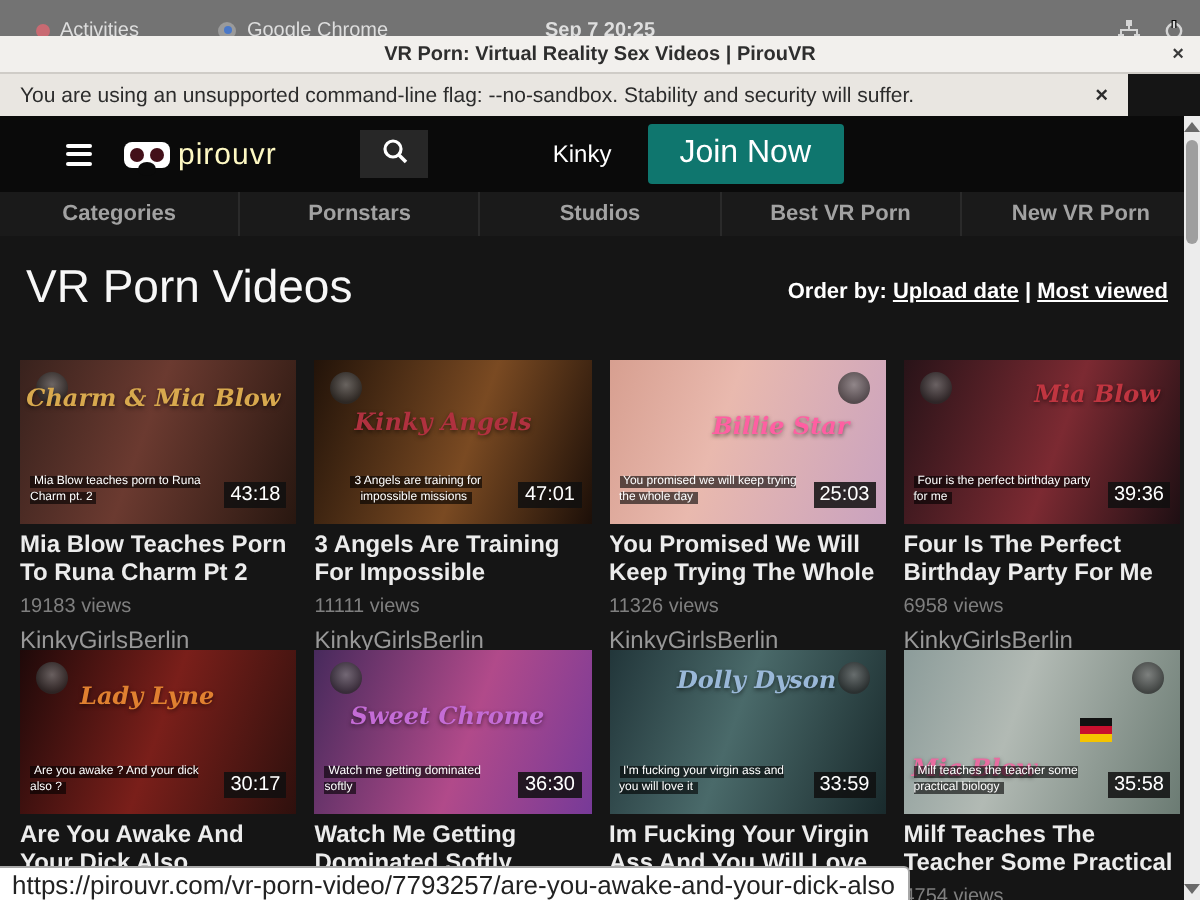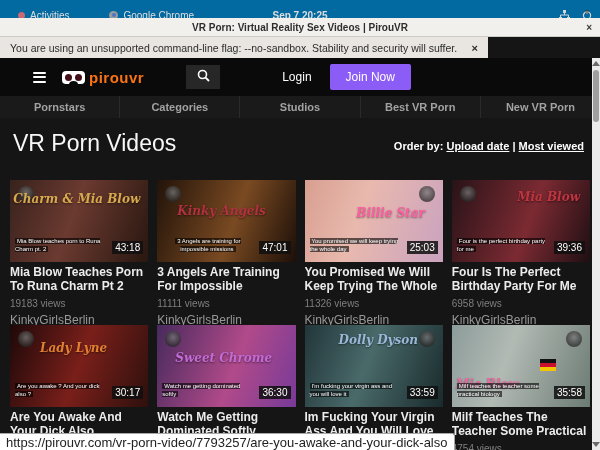--- a/index.html
+++ b/index.html
@@ -2,59 +2,59 @@
 <html><head>
 <meta charset="utf-8">
 <style>
   html,body{margin:0;padding:0;}
   body{
     width:600px;height:450px;position:relative;overflow:hidden;
     background:#151515;font-family:"Liberation Sans",sans-serif;
     -webkit-font-smoothing:antialiased;
   }
   
-  .osbar{position:absolute;top:0;left:0;width:600px;height:30px;background:#0369a1;
+  .osbar{position:absolute;top:0;left:0;width:600px;height:30px;background:#737373;
     display:flex;align-items:center;color:#dedede;font-size:10px;}
   .osbar .left{display:flex;align-items:center;gap:6px;margin-left:10px;}
   .osbar .seg{display:flex;align-items:center;gap:5px;padding:0 8px;}
   .act-dot{width:7px;height:7px;border-radius:50%;background:#c96a72;display:inline-block;}
   .chrome-ic{width:9px;height:9px;border-radius:50%;background:#9a9a9a;position:relative;display:inline-block;}
   .chrome-ic::after{content:"";position:absolute;left:2.5px;top:2.5px;width:4px;height:4px;border-radius:50%;background:#4a78c8;}
   .osbar .clock{position:absolute;left:0;right:0;text-align:center;font-weight:bold;}
   .osbar .right{position:absolute;right:8px;display:flex;align-items:center;gap:12px;}
   .osbar svg{display:block;}
   
   .tabbar{position:absolute;top:18px;left:0;width:600px;height:18px;background:#f2f0ed;
     border-bottom:1px solid #cfccc7;display:flex;align-items:center;justify-content:center;
     color:#2e2e2e;font-size:10px;font-weight:bold;}
   .tabbar .close{position:absolute;right:8px;font-weight:bold;color:#3a3a3a;font-size:10px;cursor:default;}
   
-  .warnbar{position:absolute;top:37px;left:0;width:488px;height:21px;background:#e9e6e1;
+  .warnbar{position:absolute;top:37px;left:0;width:564px;height:21px;background:#e9e6e1;
     display:flex;align-items:center;color:#2c2c2c;font-size:10.5px;}
   .warnbar .msg{margin-left:10px;}
   .warnbar .close{position:absolute;right:10px;color:#2c2c2c;font-size:11px;font-weight:bold;}
   
   .hdr{position:absolute;top:58px;left:0;width:600px;height:38px;background:#0a0a0a;
     display:flex;align-items:center;}
   .menu-ic{margin-left:33px;width:13px;display:flex;flex-direction:column;gap:2.5px;}
   .menu-ic i{height:2px;background:#fff;border-radius:1px;}
   .logo{display:flex;align-items:center;margin-left:16px;gap:4px;}
   .goggles{width:23px;height:13px;background:#fff;border-radius:4px;position:relative;}
   .goggles::before,.goggles i{content:"";position:absolute;top:3px;width:7px;height:7px;border-radius:50%;background:#431019;}
   .goggles::before{left:3px;}
   .goggles i{right:3px;}
   .goggles::after{content:"";position:absolute;left:7px;bottom:-4px;width:9px;height:7px;border-radius:50%;background:#0a0a0a;}
-  .logo .word{color:#f97316;font-weight:bold;font-size:15px;letter-spacing:.5px;}
+  .logo .word{color:#fef9c3;font-weight:normal;font-size:15px;letter-spacing:.5px;}
   .searchwrap{display:flex;margin-left:42px;}
   .searchwrap input{width:152px;height:24px;background:#1f1f1f;border:0;outline:none;
     color:#9a9a9a;font-size:11px;padding:0 9px;font-family:"Liberation Sans",sans-serif;}
   .searchwrap input::placeholder{color:#7e7e7e;}
   .sbtn{width:34px;height:24px;background:#272727;border:0;display:flex;align-items:center;justify-content:center;cursor:pointer;}
   .login{color:#fff;font-size:12px;margin-left:62px;cursor:pointer;}
-  .join{margin-left:18px;background:#8b5cf6;color:#fff;border:0;font-size:12px;
+  .join{margin-left:18px;background:#0f766e;color:#fff;border:0;font-size:16px;
     padding:6px 16px;border-radius:2px;font-family:"Liberation Sans",sans-serif;cursor:pointer;}
   
   .nav{position:absolute;top:96px;left:0;width:600px;height:22px;background:#1a1a1a;display:flex;}
   .nav .item{flex:1;display:flex;align-items:center;justify-content:center;
     color:#a2a2a2;font-size:11px;font-weight:bold;border-right:1px solid #2a2a2a;cursor:pointer;}
   .nav .item:last-child{border-right:0;}
   
   .phead{position:absolute;top:118px;left:0;width:600px;height:62px;}
   .ptitle{position:absolute;left:13px;top:12px;color:#f7f7f7;font-size:23px;font-weight:400;}
   .orderby{position:absolute;right:16px;top:22px;color:#fff;font-size:11px;font-weight:bold;}
@@ -168,27 +168,27 @@
   <div class="searchwrap">
     <button class="sbtn">
       <span>
         <svg width="13" height="13" viewBox="0 0 13 13">
             <circle cx="5.5" cy="5.5" r="4" fill="none" stroke="#fff" stroke-width="1.6"></circle>
             <line x1="8.6" y1="8.6" x2="12" y2="12" stroke="#fff" stroke-width="1.8"></line>
           </svg>
       </span>
     </button>
   </div>
-  <span class="login">Login</span>
+  <span class="login">Kinky</span>
   <button class="join">Join Now</button>
 </div>
 
 <div class="nav">
+  <div class="item">Categories</div>
   <div class="item">Pornstars</div>
-  <div class="item">Categories</div>
   <div class="item">Studios</div>
   <div class="item">Best VR Porn</div>
   <div class="item">New VR Porn</div>
 </div>
 
 <div class="phead">
   <div class="ptitle">VR Porn Videos</div>
   <div class="orderby">
     <span>Order by:</span>
     <a>Upload date</a>

